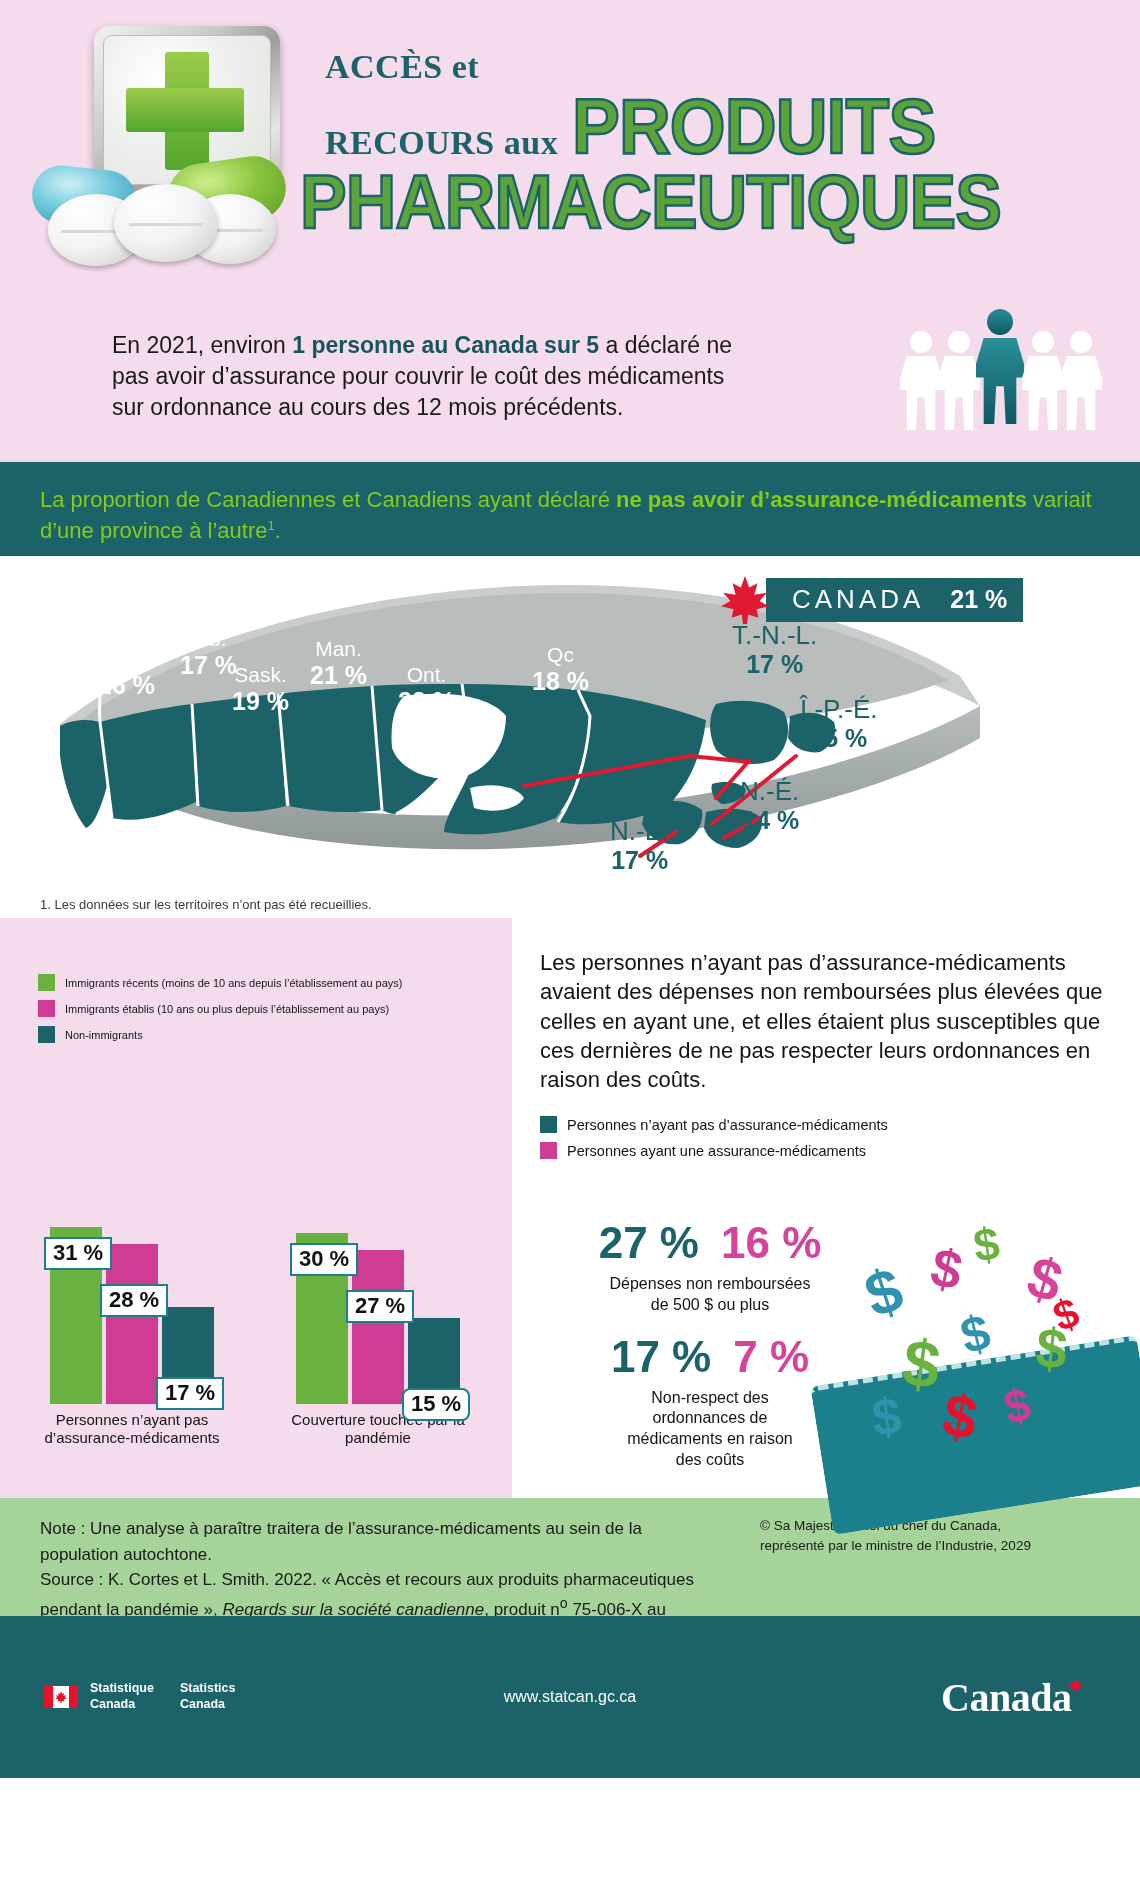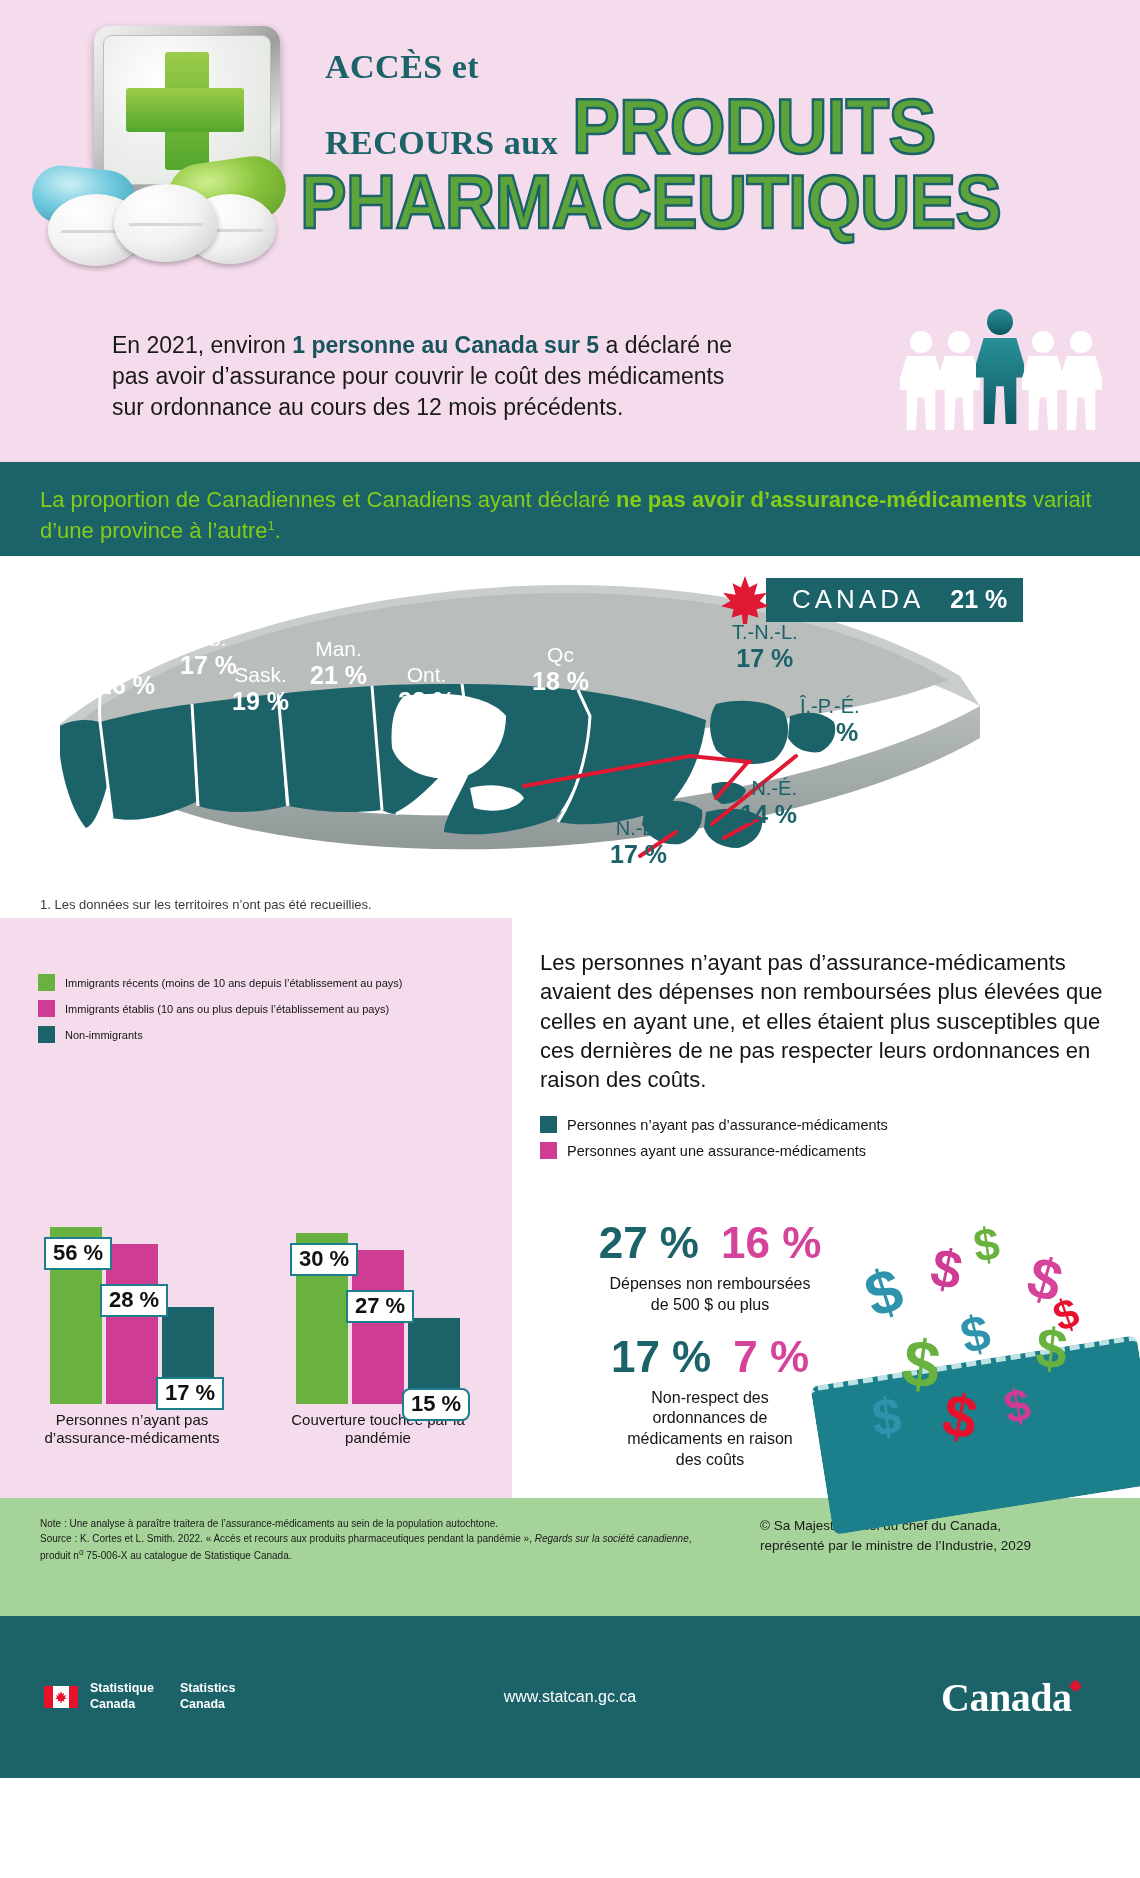--- a/index.html
+++ b/index.html
@@ -111,21 +111,21 @@
     display: flex; align-items: center; gap: 26px;
   }
   .badge-label { font-size: 26px; letter-spacing: 4px; font-weight: 300; }
   .badge-val { font-size: 25px; font-weight: bold; }
 
   .prov { position: absolute; text-align: center; line-height: 1.05; }
   .prov .nm { font-size: 21px; font-weight: 300; }
   .prov .vl { font-size: 25px; font-weight: bold; margin-top: 2px; }
   .prov.onmap { color: #ffffff; }
   .prov.offmap { color: #1b6269; }
-  .prov.offmap .nm { font-size: 20px; }
+  .prov.offmap .nm { font-size: 26px; }
 
   .note {
     position: absolute; left: 40px; bottom: 6px;
     font-size: 13px; color: #3a3a3a;
   }
 
   
   .cols { display: flex; height: 580px; }
   .colL { width: 512px; background: #f5dced; padding: 30px 26px 0 38px; position: relative; }
   .colR { width: 628px; background: #ffffff; padding: 30px 28px 0 28px; position: relative; }
@@ -166,21 +166,21 @@
   .money { position: absolute; right: 0; bottom: 0; width: 296px; height: 300px; }
   .bag {
     position: absolute; right: -10px; bottom: -12px; width: 330px; height: 150px;
     background: #1b7f8c; transform: rotate(-9deg); border-radius: 8px;
     border-top: 5px dashed #bfe2e5;
   }
 
   
   .srcbar { background: #a6d39a; padding: 18px 40px 22px; height: 118px; }
   .srcbar .inner { display: flex; gap: 40px; }
-  .src-l { width: 680px; font-size: 10px; line-height: 1.5; color: #1a1a1a; }
+  .src-l { width: 680px; font-size: 17px; line-height: 1.5; color: #1a1a1a; }
   .src-r { width: 340px; font-size: 13.5px; line-height: 1.5; color: #1a1a1a; }
   .src-l i { font-style: italic; }
 
   .footer {
     background: #1b6269; height: 162px; color: #fff;
     display: flex; align-items: center; padding: 0 44px; position: relative;
   }
   .wordmark { display: flex; align-items: center; gap: 12px; }
   .flagbox { width: 34px; height: 22px; background: #fff; position: relative; border-radius:1px;}
   .flagbox::before, .flagbox::after {
@@ -405,21 +405,21 @@
           </div>
           <div class="legend-row">
             <span class="sw" style="background: rgb(27, 98, 105);"></span>
             <span class="lbl">Non-immigrants</span>
           </div>
         </div>
       <div class="chart" id="chartL">
           <div class="grp" style="left: 12px;">
             <div class="bars">
               <div class="bar" style="height: 177px; background: rgb(106, 178, 63);">
-                <div class="callout" style="top: 10px; z-index: 10;">56 %</div>
+                <div class="callout" style="top: 10px; z-index: 10;">31 %</div>
               </div>
               <div class="bar" style="height: 160px; background: rgb(207, 60, 148);">
                 <div class="callout" style="top: 40px; z-index: 11;">28 %</div>
               </div>
               <div class="bar" style="height: 97px; background: rgb(27, 98, 105);">
                 <div class="callout" style="top: 70px; z-index: 12;">17 %</div>
               </div>
             </div>
             <div class="grp-label" style="bottom: -44px;">Personnes n’ayant pas d’assurance-médicaments</div>
           </div>

